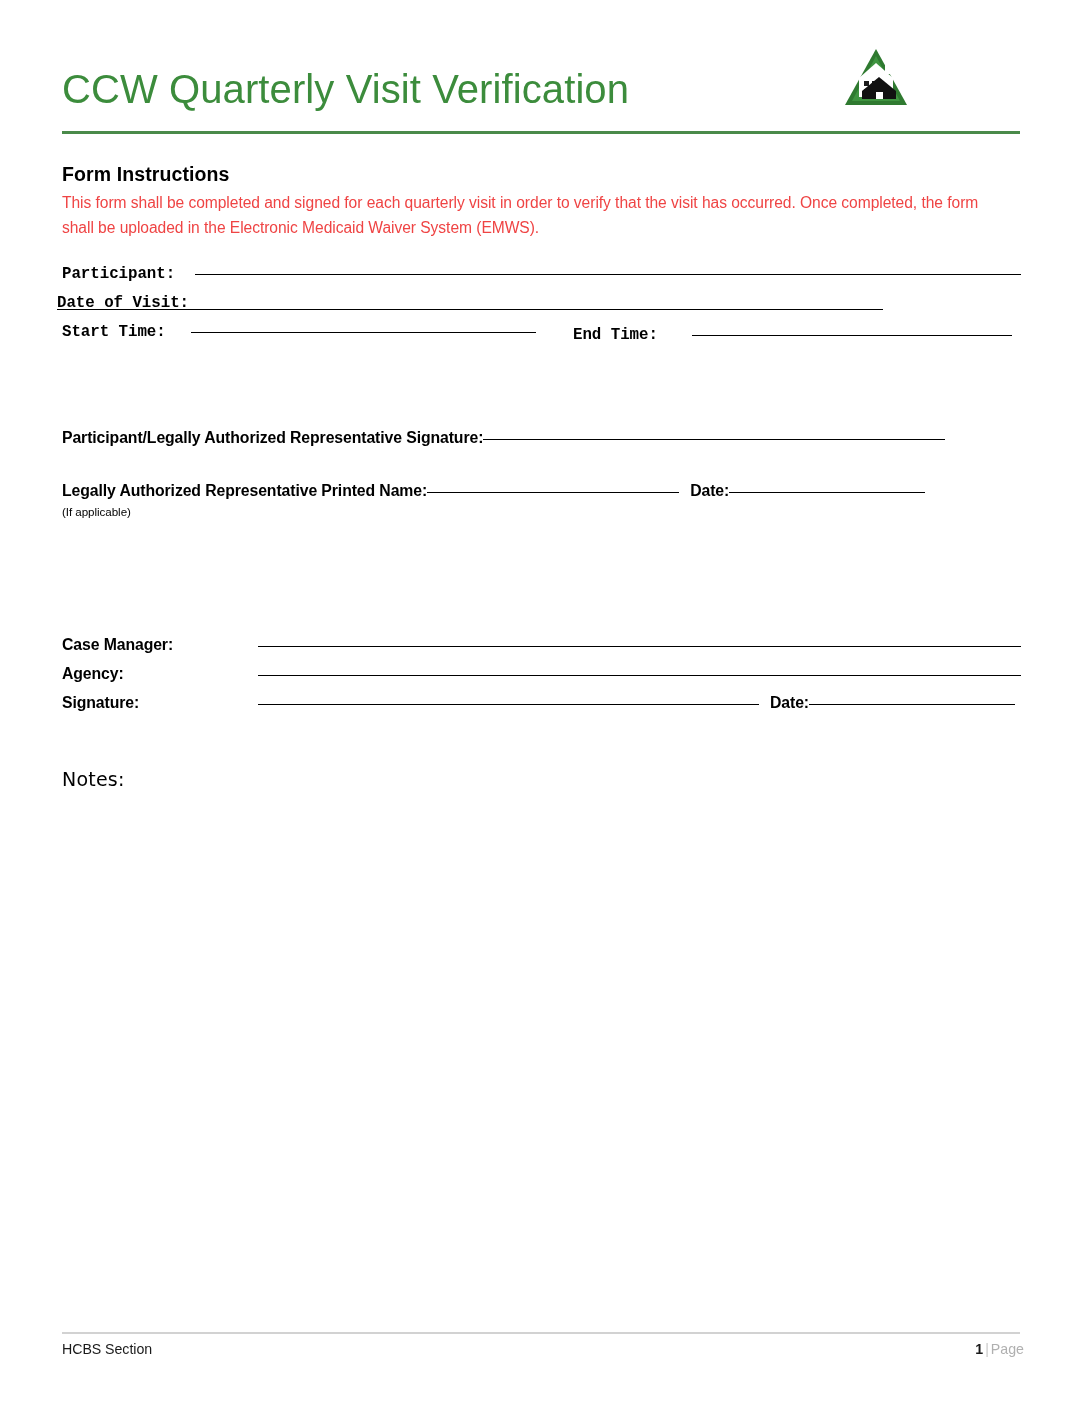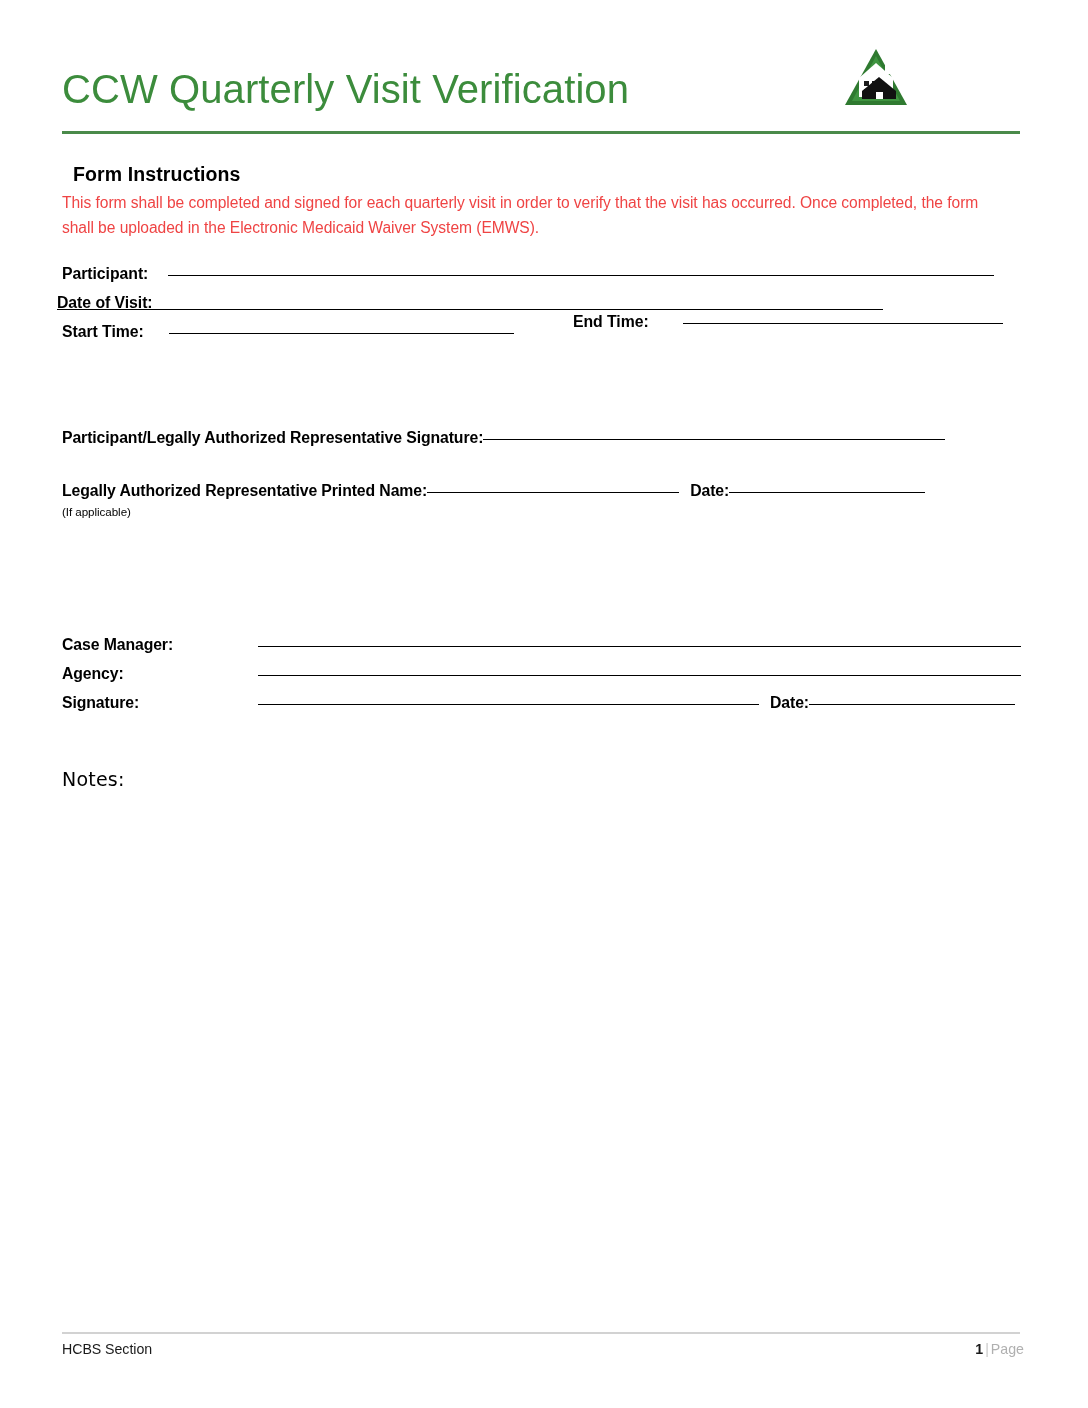--- a/index.html
+++ b/index.html
@@ -93,40 +93,40 @@
     letter-spacing: 0.1px;
   }
 
   
   .section-heading {
     position: absolute;
     font-size: 19.5px;
     font-weight: bold;
     letter-spacing: 0.1px;
     color: #000;
-    margin-left: 11px;
   }
   .para {
     position: absolute;
     font-size: 15.6px;
     line-height: 25px;
     color: #ef4444;
     letter-spacing: -0.05px;
   }
 
   .field-row {
     position: absolute;
     display: flex;
     align-items: baseline;
     white-space: nowrap;
   }
   .lbl-bold {
     font-size: 15.8px;
     font-weight: bold;
     letter-spacing: -0.05px;
+    font-family: Liberation Mono, monospace;
   }
   .lbl-reg {
     font-size: 15.8px;
     font-weight: 700;
     letter-spacing: -0.1px;
   }
   .rule {
     display: inline-block;
     border-bottom: 1.6px solid #000;
     height: 0;
@@ -221,21 +221,21 @@
   <div class="field-row" style="left:48px; top:294px;flex-direction:column;">
     <span class="lbl-bold">Date of Visit:</span>
     <span class="rule" style="width:826px; margin-left:9px;"></span>
   </div>
 
   <div class="field-row" style="left:62px; top:323px;">
     <span class="lbl-bold">Start Time:</span>
     <span class="rule" style="width:345px; margin-left:25px;"></span>
   </div>
 
-  <div class="field-row" style="left:573px; top:313px;">
+  <div class="field-row" style="left:573px; top:326px;">
     <span class="lbl-bold">End Time:</span>
     <span class="rule" style="width:320px; margin-left:34px;"></span>
   </div>
 
   <div class="field-row" style="left:62px; top:429px;">
     <span class="lbl-reg">Participant/Legally Authorized Representative Signature:</span>
     <span class="rule" style="width:462px;"></span>
   </div>
 
   <div class="field-row" style="left:62px; top:482px;">

